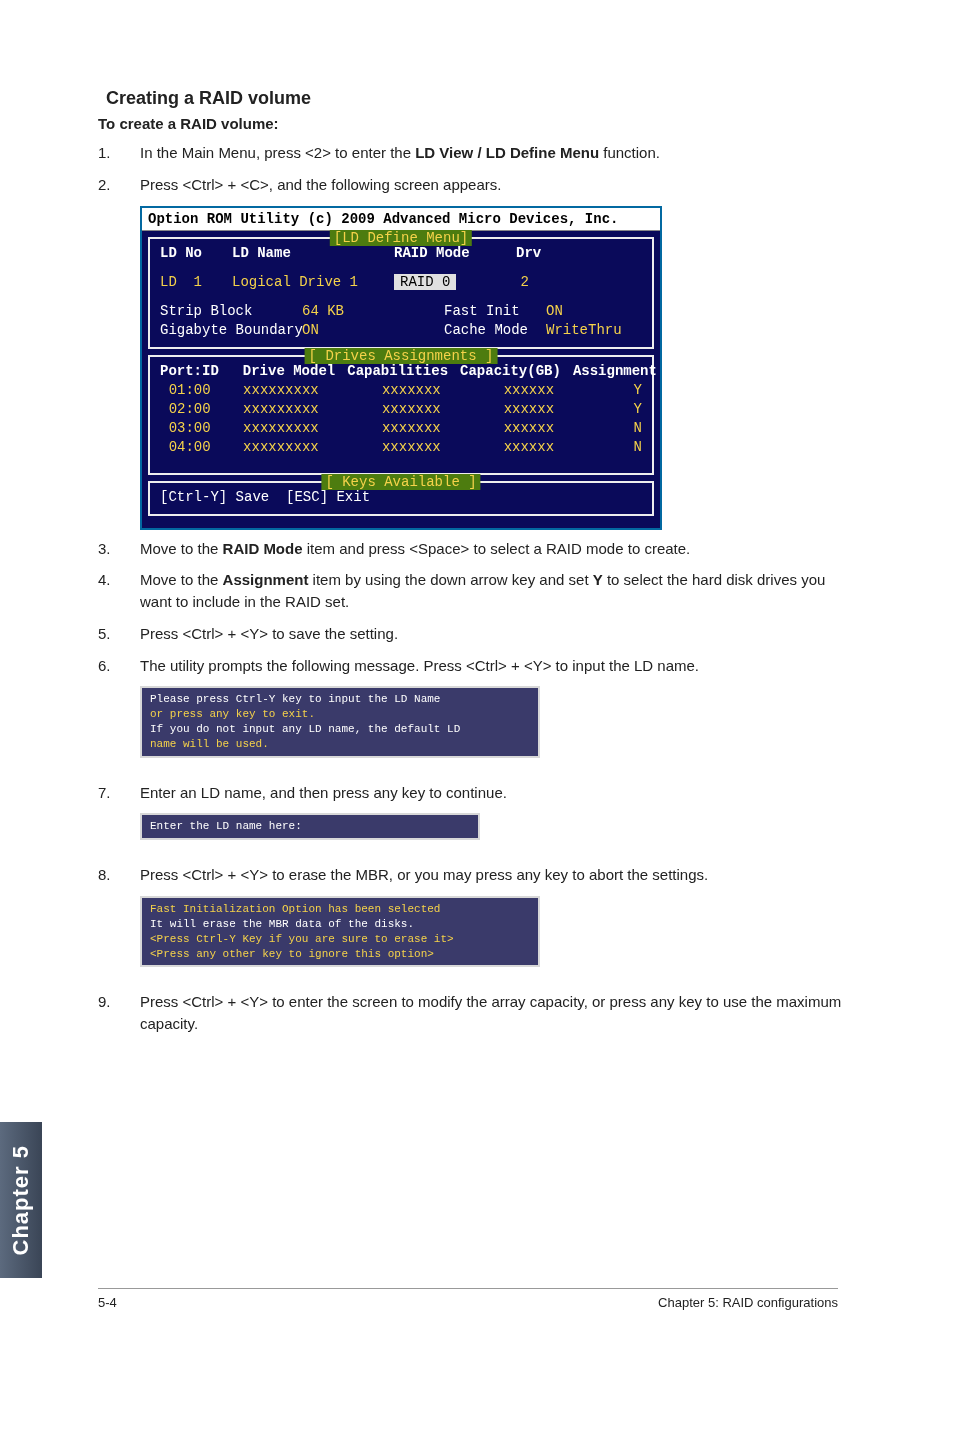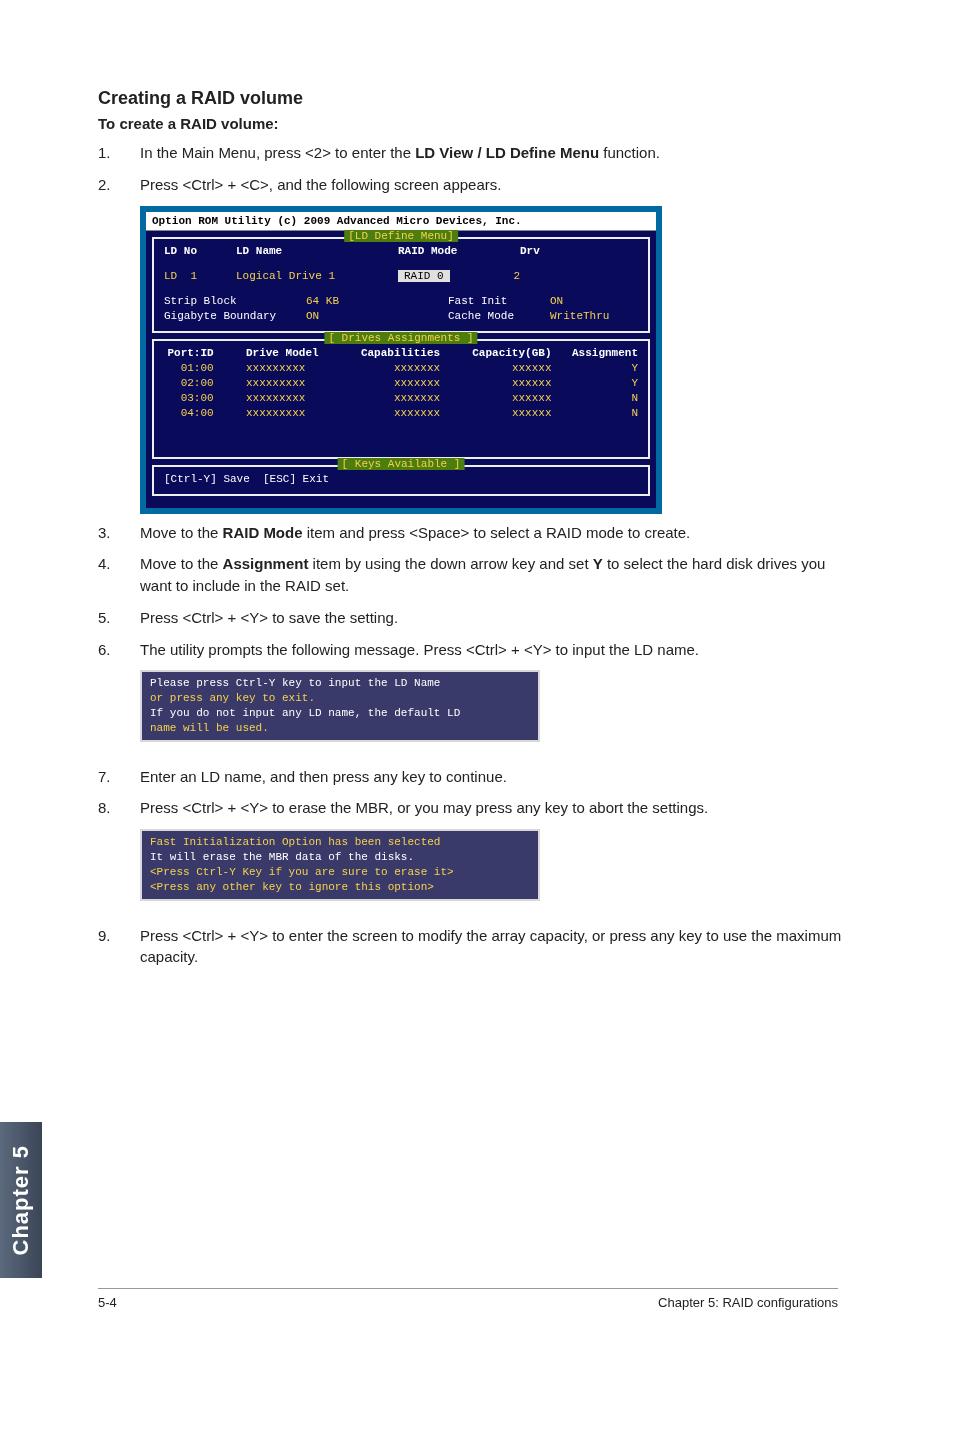--- a/index.html
+++ b/index.html
@@ -14,20 +14,21 @@
   }
   .page {
     padding: 88px 98px 60px 98px;
     min-height: 1370px;
     position: relative;
   }
   h2 {
     font-size: 18px;
     font-weight: bold;
     margin-bottom: 6px;
+    margin-left: 8px;
   }
   .subhead {
     font-weight: bold;
     font-size: 15px;
     margin-bottom: 10px;
   }
   ol {
     list-style: none;
     padding: 0;
     margin: 0;
@@ -45,22 +46,22 @@
     flex: 1;
   }
   .body strong { font-weight: bold; }
   
   .bios-panel {
     margin: 6px 0 8px 42px;
     width: 522px;
     background: #0a0a5a;
     color: #fff;
     font-family: "Courier New", monospace;
-    font-size: 11px;
-    border: 6px solid #0369a1;
+    font-size: 14px;
+    border: 2px solid #0369a1;
   }
   .bios-title-bar {
     background: #fff;
     color: #000;
     text-align: left;
     padding: 3px 6px;
     font-weight: bold;
     border-bottom: 1px solid #888;
   }
   .bios-inner { padding: 6px; }
@@ -275,20 +276,23 @@
     <p>name will be used.</p>
   </div>
 
   <ol>
     <li>
       <span class="num">7.</span>
       <span class="body">Enter an LD name, and then press any key to continue.</span>
     </li>
   </ol>
 
+  <div class="bios-small" style="width:340px">
+    <p class="white">Enter the LD name here:</p>
+  </div>
 
   <ol>
     <li>
       <span class="num">8.</span>
       <span class="body">Press &lt;Ctrl&gt; + &lt;Y&gt; to erase the MBR, or you may press any key to abort the settings.</span>
     </li>
   </ol>
 
   <div class="bios-small yellowtext" style="width:400px">
     <p>Fast Initialization Option has been selected</p>

